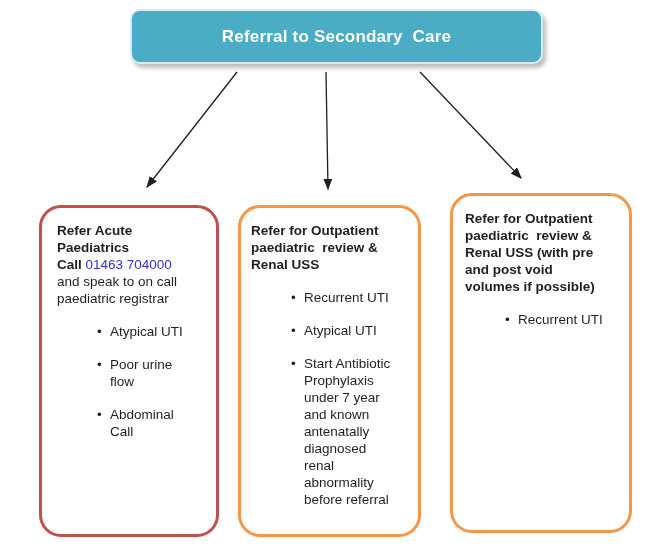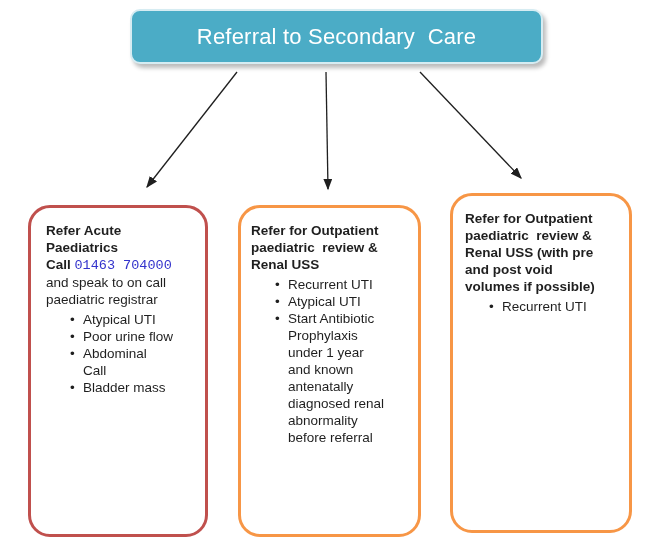--- a/index.html
+++ b/index.html
@@ -11,40 +11,40 @@
 
   .header-box {
     position:absolute; left:130px; top:9px; width:413px; height:55px;
     box-sizing:border-box; background:#4BACC6;
     border:2px solid #d6ecf2; border-radius:10px;
     box-shadow:3px 4px 4px #bcbcbc;
     display:flex; align-items:center; justify-content:center;
     z-index:2;
   }
   .header-box .title {
-    color:#ffffff; font-weight:normal; font-size:22px; letter-spacing:0.2px;
+    color:#ffffff; font-weight:bold; font-size:17px; letter-spacing:0.2px;
   }
 
   .box {
     position:absolute; box-sizing:border-box; background:#ffffff;
     border:3px solid; border-radius:22px;
     font-size:13.5px; line-height:17px; z-index:2;
     padding:14px 8px 0 15px;
   }
-  .box1 { left:28px;  top:205px; width:180px; height:332px; border-color:#C0504D; }
+  .box1 { left:39px;  top:205px; width:180px; height:332px; border-color:#C0504D; }
   .box2 { left:238px; top:205px; width:183px; height:332px; border-color:#F79646; padding-left:10px; }
   .box3 { left:450px; top:193px; width:182px; height:340px; border-color:#F79646; padding-left:12px; }
 
   .prewrap { white-space:pre-wrap; }
   .b { font-weight:bold; }
-  .phone { color:#3333CC;font-family:Liberation Mono, monospace; }
+  .phone { color:#3333CC; }
   .intro { margin:0; }
   .hd { margin:16px 0 0 0; font-weight:bold; text-decoration:underline; }
   ul.blist { list-style:none; margin:3px 0 0 0; padding:0 0 0 22px; }
-  ul.blist li { position:relative; padding-left:15px; margin:0; }
+  ul.blist li { position:relative; padding-left:15px; margin:16px; }
   ul.blist li::before { content:"\2022"; position:absolute; left:2px; top:0; }
 </style>
 </head>
 <body>
 
 <div class="canvas">
 
   <svg class="connectors" width="661" height="552" viewBox="0 0 661 552">
     <defs>
       <marker id="ah" markerWidth="10" markerHeight="8" refX="8" refY="3.5" orient="auto">
@@ -64,35 +64,34 @@
     <p class="intro prewrap"><span class="b">Refer Acute
 Paediatrics
 Call </span><span class="phone">01463 704000</span><span>
 and speak to on call
 paediatric registrar</span></p>
     <ul class="blist">
       <li class="prewrap">Atypical UTI</li>
       <li class="prewrap">Poor urine flow</li>
       <li class="prewrap">Abdominal
 Call</li>
-      <li class="prewrap">Bladder mass</li>
     </ul>
   </div>
 
   <div class="box box2">
     <p class="intro prewrap"><span class="b">Refer for Outpatient
 paediatric  review &amp;
 Renal USS</span></p>
     <ul class="blist">
       <li class="prewrap">Recurrent UTI</li>
       <li class="prewrap"><span>Atypical UTI
 </span></li>
       <li class="prewrap">Start Antibiotic
 Prophylaxis
-under 1 year
+under 7 year
 and known
 antenatally
 diagnosed renal
 abnormality
 before referral</li>
     </ul>
   </div>
 
   <div class="box box3">
     <p class="intro prewrap"><span class="b">Refer for Outpatient

